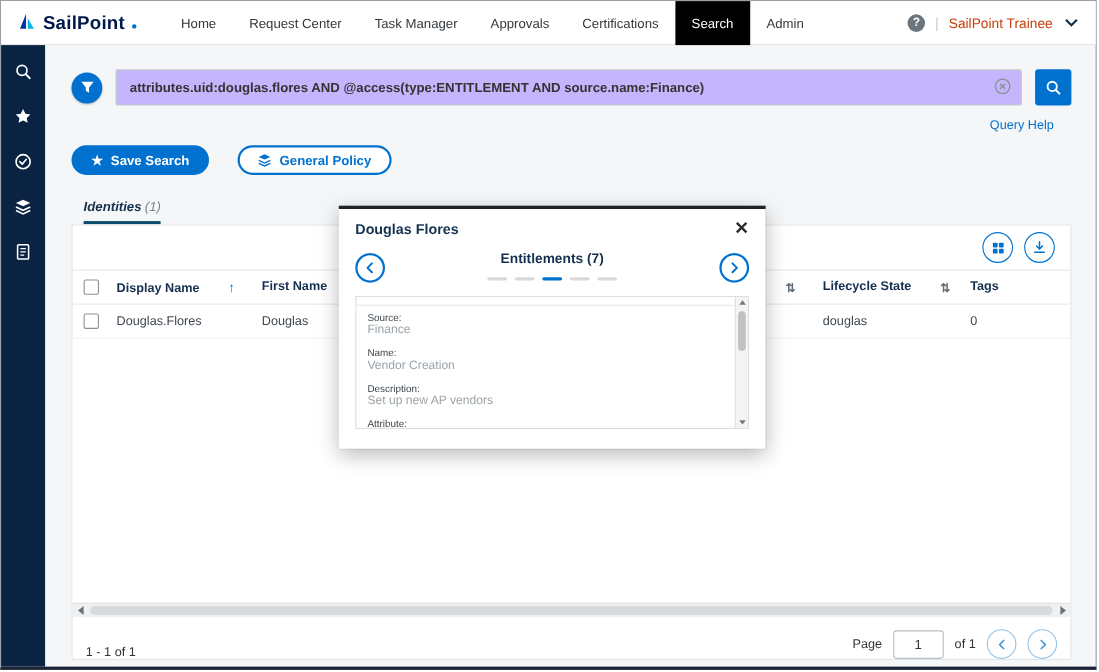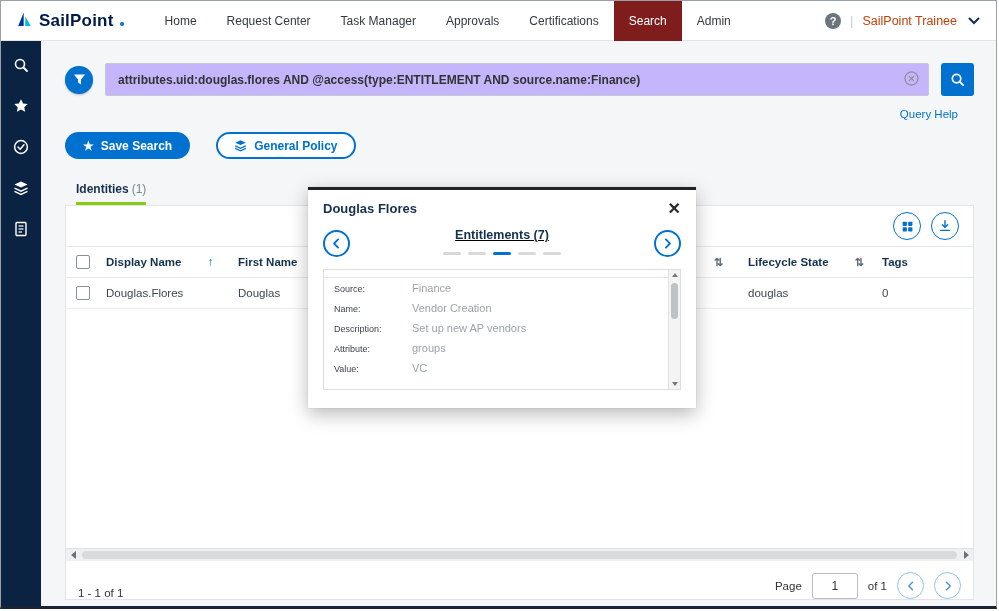--- a/index.html
+++ b/index.html
@@ -7,21 +7,21 @@
   .screen { width:997px; height:609px; border:1px solid #9aa0a6; border-bottom:3px solid #1b2437; display:flex; flex-direction:column; background:#f5f6f7; }
 
   
   .topnav { height:40px; background:#fff; border-bottom:1px solid #e3e5e8; display:flex; align-items:center; padding-left:14px; flex:0 0 auto; }
   .logo { display:flex; align-items:baseline; gap:5px; margin-right:26px; cursor:pointer; }
   .logo svg { align-self:center; }
   .logo-text { font-size:17px; font-weight:bold; color:#00194a; letter-spacing:.2px; }
   .logo-dot { width:4px; height:4px; border-radius:50%; background:#0071ce; display:inline-block; margin-left:1px; }
   .nav-items { display:flex; height:40px; align-items:stretch; }
   .nav-item { display:flex; align-items:center; padding:0 15px; font-size:12px; color:#33393f; cursor:pointer; }
-  .nav-item.active { background:#7f1d1d; color:#fff; }
+  .nav-item.active { background:#000000; color:#fff; }
   .user-area { margin-left:auto; display:flex; align-items:center; gap:9px; padding-right:16px; }
   .help-circle { width:16px; height:16px; border-radius:50%; background:#6d757c; color:#fff; font-size:11px; font-weight:bold; display:flex; align-items:center; justify-content:center; }
   .sep { color:#c8ccd0; font-size:13px; }
   .user-name { font-size:12.5px; color:#c2410c; }
   .chev-down { margin-left:2px; }
 
   
   .body-row { flex:1; display:flex; min-height:0; }
   .sidebar { width:40px; background:#0a2342; display:flex; flex-direction:column; align-items:center; padding-top:15px; gap:24px; flex:0 0 auto; }
   .side-icon { width:17px; height:17px; display:flex; align-items:center; justify-content:center; color:#fff; cursor:pointer; font-size:14px; }
@@ -39,21 +39,21 @@
   .query-help { text-align:right; padding-right:16px; margin-top:8px; }
   .query-help a { font-size:11.5px; color:#0071ce; text-decoration:none; cursor:pointer; }
 
   .action-row { margin-top:10px; display:flex; gap:26px; }
   .pill { height:27px; border-radius:14px; display:flex; align-items:center; gap:7px; padding:0 16px; font-size:12px; font-weight:bold; cursor:pointer; border:2px solid #0071ce; }
   .pill.primary { background:#0071ce; color:#fff; }
   .pill.secondary { background:#fff; color:#0071ce; }
   .pill .star-glyph { font-size:12px; line-height:1; }
 
   .tabs-row { margin-top:20px; padding-left:11px; flex:0 0 auto; }
-  .tab { display:inline-block; padding-bottom:6px; border-bottom:3px solid #84cc16; font-size:12px; font-weight:bold; color:#15304f; cursor:pointer; }
+  .tab { display:inline-block; padding-bottom:6px; border-bottom:3px solid #0c4a6e; font-size:12px; font-weight:bold; color:#15304f; cursor:pointer;font-style:italic; }
   .tab .count { color:#7a8794; font-weight:normal; margin-left:3px; }
 
   
   .card { flex:1; background:#fff; border:1px solid #e2e4e6; display:flex; flex-direction:column; min-height:0; }
   .card-toolbar { height:40px; display:flex; justify-content:flex-end; align-items:center; gap:10px; padding-right:14px; flex:0 0 auto; }
   .circle-btn { width:28px; height:28px; border-radius:50%; border:1.5px solid #0071ce; background:#fff; display:flex; align-items:center; justify-content:center; cursor:pointer; }
 
   table { width:100%; border-collapse:collapse; table-layout:fixed; flex:0 0 auto; }
   th { height:31px; border-top:1px solid #e6e8ea; border-bottom:1px solid #e6e8ea; font-size:11.5px; font-weight:bold; color:#15304f; text-align:left; padding:0 6px; white-space:nowrap; overflow:hidden; }
   td { height:31px; border-bottom:1px solid #eceeef; font-size:11.5px; color:#3d4750; padding:0 6px; white-space:nowrap; overflow:hidden; }
@@ -75,30 +75,30 @@
   .card-footer { height:38px; display:flex; align-items:flex-end; justify-content:space-between; padding:0 12px; font-size:11.5px; color:#333; flex:0 0 auto; }
   .pager { display:flex; align-items:center; gap:10px; }
   .page-input { width:46px; height:26px; border:1px solid #b9bdc1; border-radius:3px; text-align:center; font-size:12px; font-family:"Liberation Sans",sans-serif; color:#333; }
   .pager-btn { width:27px; height:27px; border-radius:50%; border:1.5px solid #93c3e8; background:#fff; display:flex; align-items:center; justify-content:center; cursor:pointer; }
 
   
   .modal { position:absolute; left:267px; top:146px; width:388px; background:#fff; border-top:3px solid #1f2326; box-shadow:0 6px 18px rgba(0,0,0,.28), 0 0 1px rgba(0,0,0,.2); padding:11px 15px 18px; z-index:10; }
   .modal-head { display:flex; align-items:flex-start; justify-content:space-between; }
   .modal-title { font-size:13px; font-weight:bold; color:#15304f; }
   .modal-close { font-size:16px; font-weight:bold; color:#2b2b2b; cursor:pointer; line-height:1; }
-  .carousel { margin-top:11px; display:flex; align-items:flex-start; justify-content:space-between;text-decoration:underline; }
+  .carousel { margin-top:11px; display:flex; align-items:flex-start; justify-content:space-between; }
   .car-btn { width:27px; height:27px; border-radius:50%; border:2px solid #0071ce; background:#fff; display:flex; align-items:center; justify-content:center; cursor:pointer; margin-top:2px; }
   .car-center { display:flex; flex-direction:column; align-items:center; }
   .section-title { font-size:12.5px; font-weight:bold; color:#15304f; }
   .dashes { display:flex; gap:7px; margin-top:10px; }
   .dash { width:18px; height:3px; border-radius:2px; background:#d9d9d9; cursor:pointer; }
   .dash.active { background:#0071ce; }
   .detail-box { margin-top:12px; border:1px solid #dcdee0; height:121px; position:relative; padding:12px 26px 0 10px; overflow:hidden; }
   .detail-topline { position:absolute; top:7px; left:0; right:12px; height:1px; background:#e4e6e8; }
-  .field-row { display:flex; margin-bottom:8px; }
+  .field-row { display:flex; margin-bottom:8px;flex-direction:column; }
   .field-label { width:78px; font-size:9px; color:#3d454d; padding-top:2px; flex:0 0 auto; }
   .field-value { font-size:11px; color:#9aa3a9; }
   .vscroll { position:absolute; right:0; top:0; bottom:0; width:12px; background:#f4f4f4; border-left:1px solid #e2e2e2; }
   .vs-up { position:absolute; top:3px; left:3px; width:0; height:0; border-left:3px solid transparent; border-right:3px solid transparent; border-bottom:4px solid #777; cursor:pointer; }
   .vs-down { position:absolute; bottom:3px; left:3px; width:0; height:0; border-left:3px solid transparent; border-right:3px solid transparent; border-top:4px solid #777; cursor:pointer; }
   .vs-thumb { position:absolute; top:13px; left:2px; right:2px; height:36px; background:#bfc1c3; border-radius:4px; cursor:grab; }
 </style>
 </head>
 <body>
 

